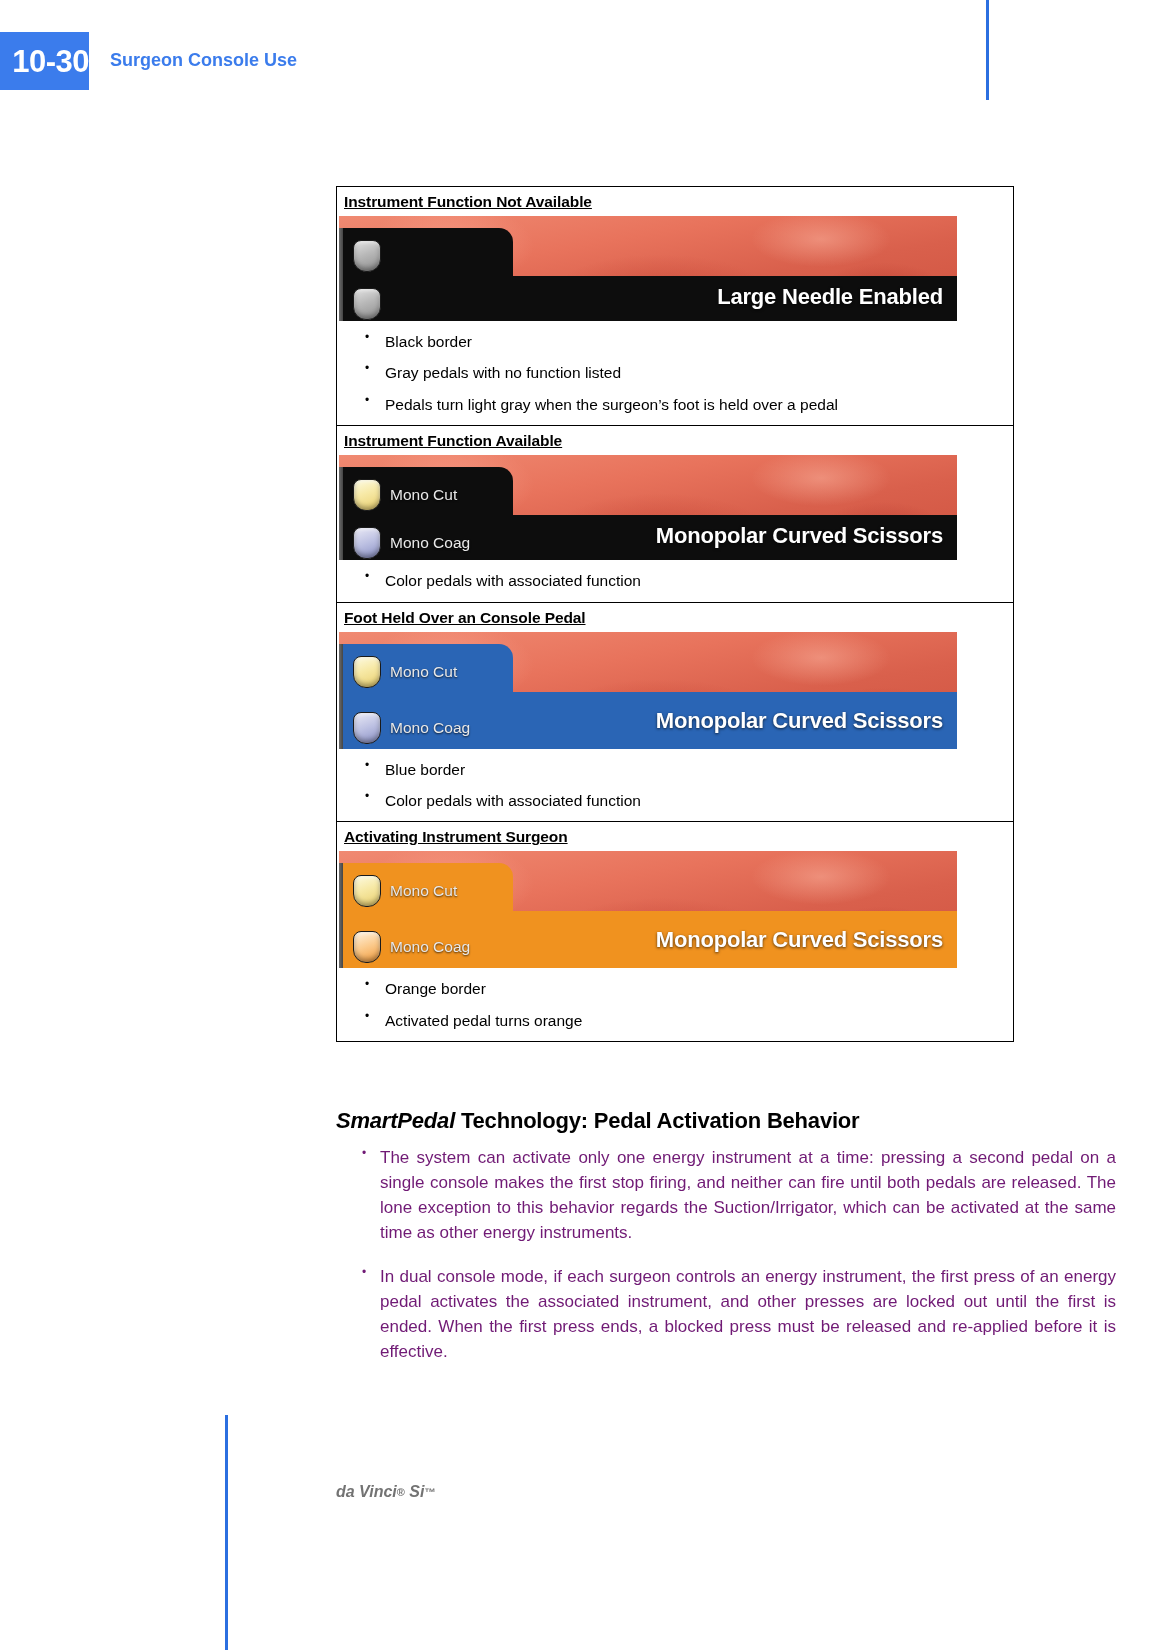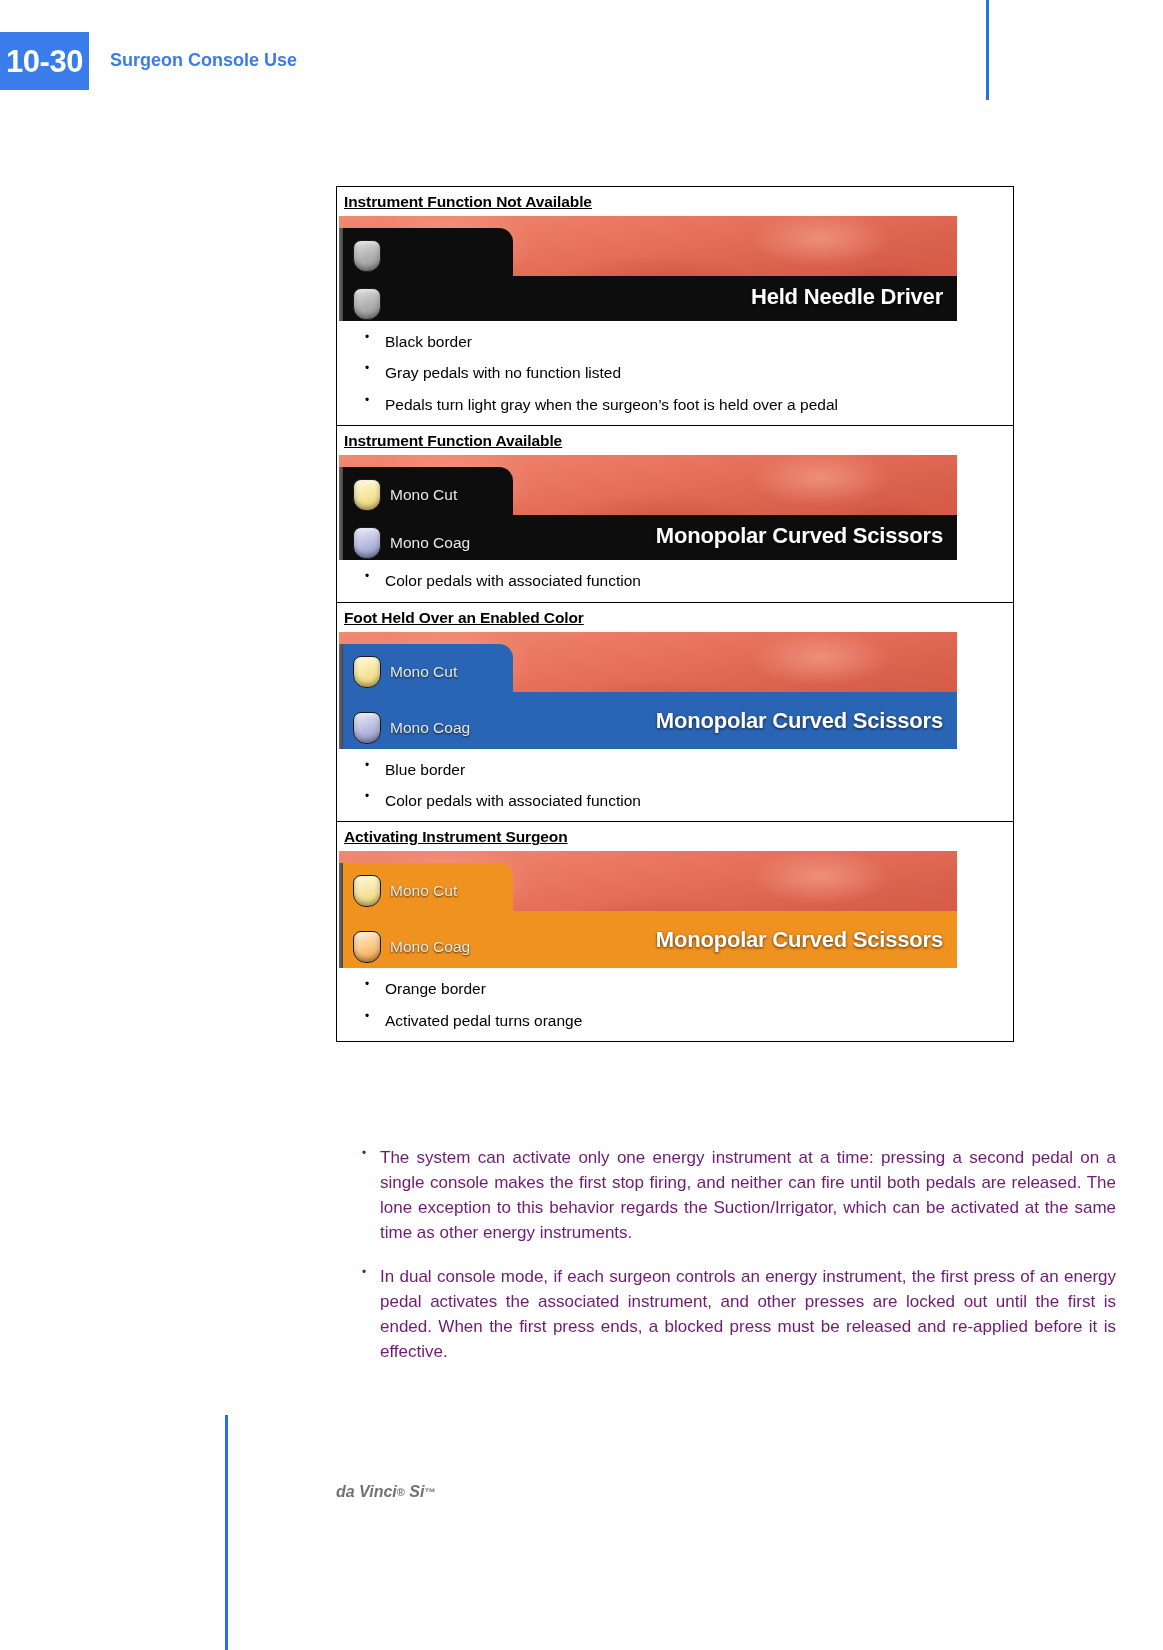--- a/index.html
+++ b/index.html
@@ -12,21 +12,21 @@
     overflow: hidden;
   }
 
   .page { position: relative; width: 1163px; height: 1650px; background:#fff; }
 
   
   .page-num-box {
     position: absolute; left: 0; top: 32px;
     width: 89px; height: 58px;
     background: #3b7cec;
-    display: flex; align-items: center; justify-content: center;
+    display: flex; align-items: center; justify-content: flex-end;
   }
   .page-num-box span {
     color: #ffffff; font-weight: bold; font-size: 31px;
     letter-spacing: -0.5px; line-height: 1;
   }
   .running-head {
     position: absolute; left: 110px; top: 50px;
     color: #3b7cec; font-weight: bold; font-size: 18px;
   }
   .header-rule {
@@ -209,21 +209,21 @@
             <div class="ov-top"></div>
             <div class="ov-bot"></div>
             <div class="pedal-row r1">
               <div class="pedal gray"></div>
               <div class="pedal-label"></div>
             </div>
             <div class="pedal-row r2">
               <div class="pedal gray"></div>
               <div class="pedal-label"></div>
             </div>
-            <div class="instr-name">Held Needle Driver</div>
+            <div class="instr-name">Large Needle Enabled</div>
           </div>
         </div>
         <ul class="band-bullets">
           <li>Black border</li>
           <li>Gray pedals with no function listed</li>
           <li>Pedals turn light gray when the surgeon’s foot is held over a pedal</li>
         </ul>
       </td>
         </tr>
 
@@ -247,21 +247,21 @@
           </div>
         </div>
         <ul class="band-bullets">
           <li>Color pedals with associated function</li>
         </ul>
       </td>
         </tr>
 
       <tr class="band">
           <td>
-        <div class="band-head">Foot Held Over an Enabled Color</div>
+        <div class="band-head">Foot Held Over an Console Pedal</div>
         <div class="shot-wrap">
           <div class="shot st-blue tall">
             <div class="ov-left-edge"></div>
             <div class="ov-top"></div>
             <div class="ov-bot"></div>
             <div class="pedal-row r1">
               <div class="pedal yellow"></div>
               <div class="pedal-label">Mono Cut</div>
             </div>
             <div class="pedal-row r2">
@@ -300,20 +300,23 @@
         <ul class="band-bullets">
           <li>Orange border</li>
           <li>Activated pedal turns orange</li>
         </ul>
       </td>
         </tr>
 
     </tbody>
   </table>
 
+  <div class="sec-title">
+    <i>SmartPedal</i><span> Technology: Pedal Activation Behavior</span>
+  </div>
 
   <ul class="body-list">
     <li>The system can activate only one energy instrument at a time: pressing a second pedal on a single console makes the first stop firing, and neither can fire until both pedals are released. The lone exception to this behavior regards the Suction/Irrigator, which can be activated at the same time as other energy instruments.</li>
     <li>In dual console mode, if each surgeon controls an energy instrument, the first press of an energy pedal activates the associated instrument, and other presses are locked out until the first is ended. When the first press ends, a blocked press must be released and re-applied before it is effective.</li>
   </ul>
 
   <div class="footer-rule"></div>
   <div class="footer-text"><span>da Vinci</span><span class="sup">®</span><span> Si</span><span class="sup">™</span></div>
 
 </div>

